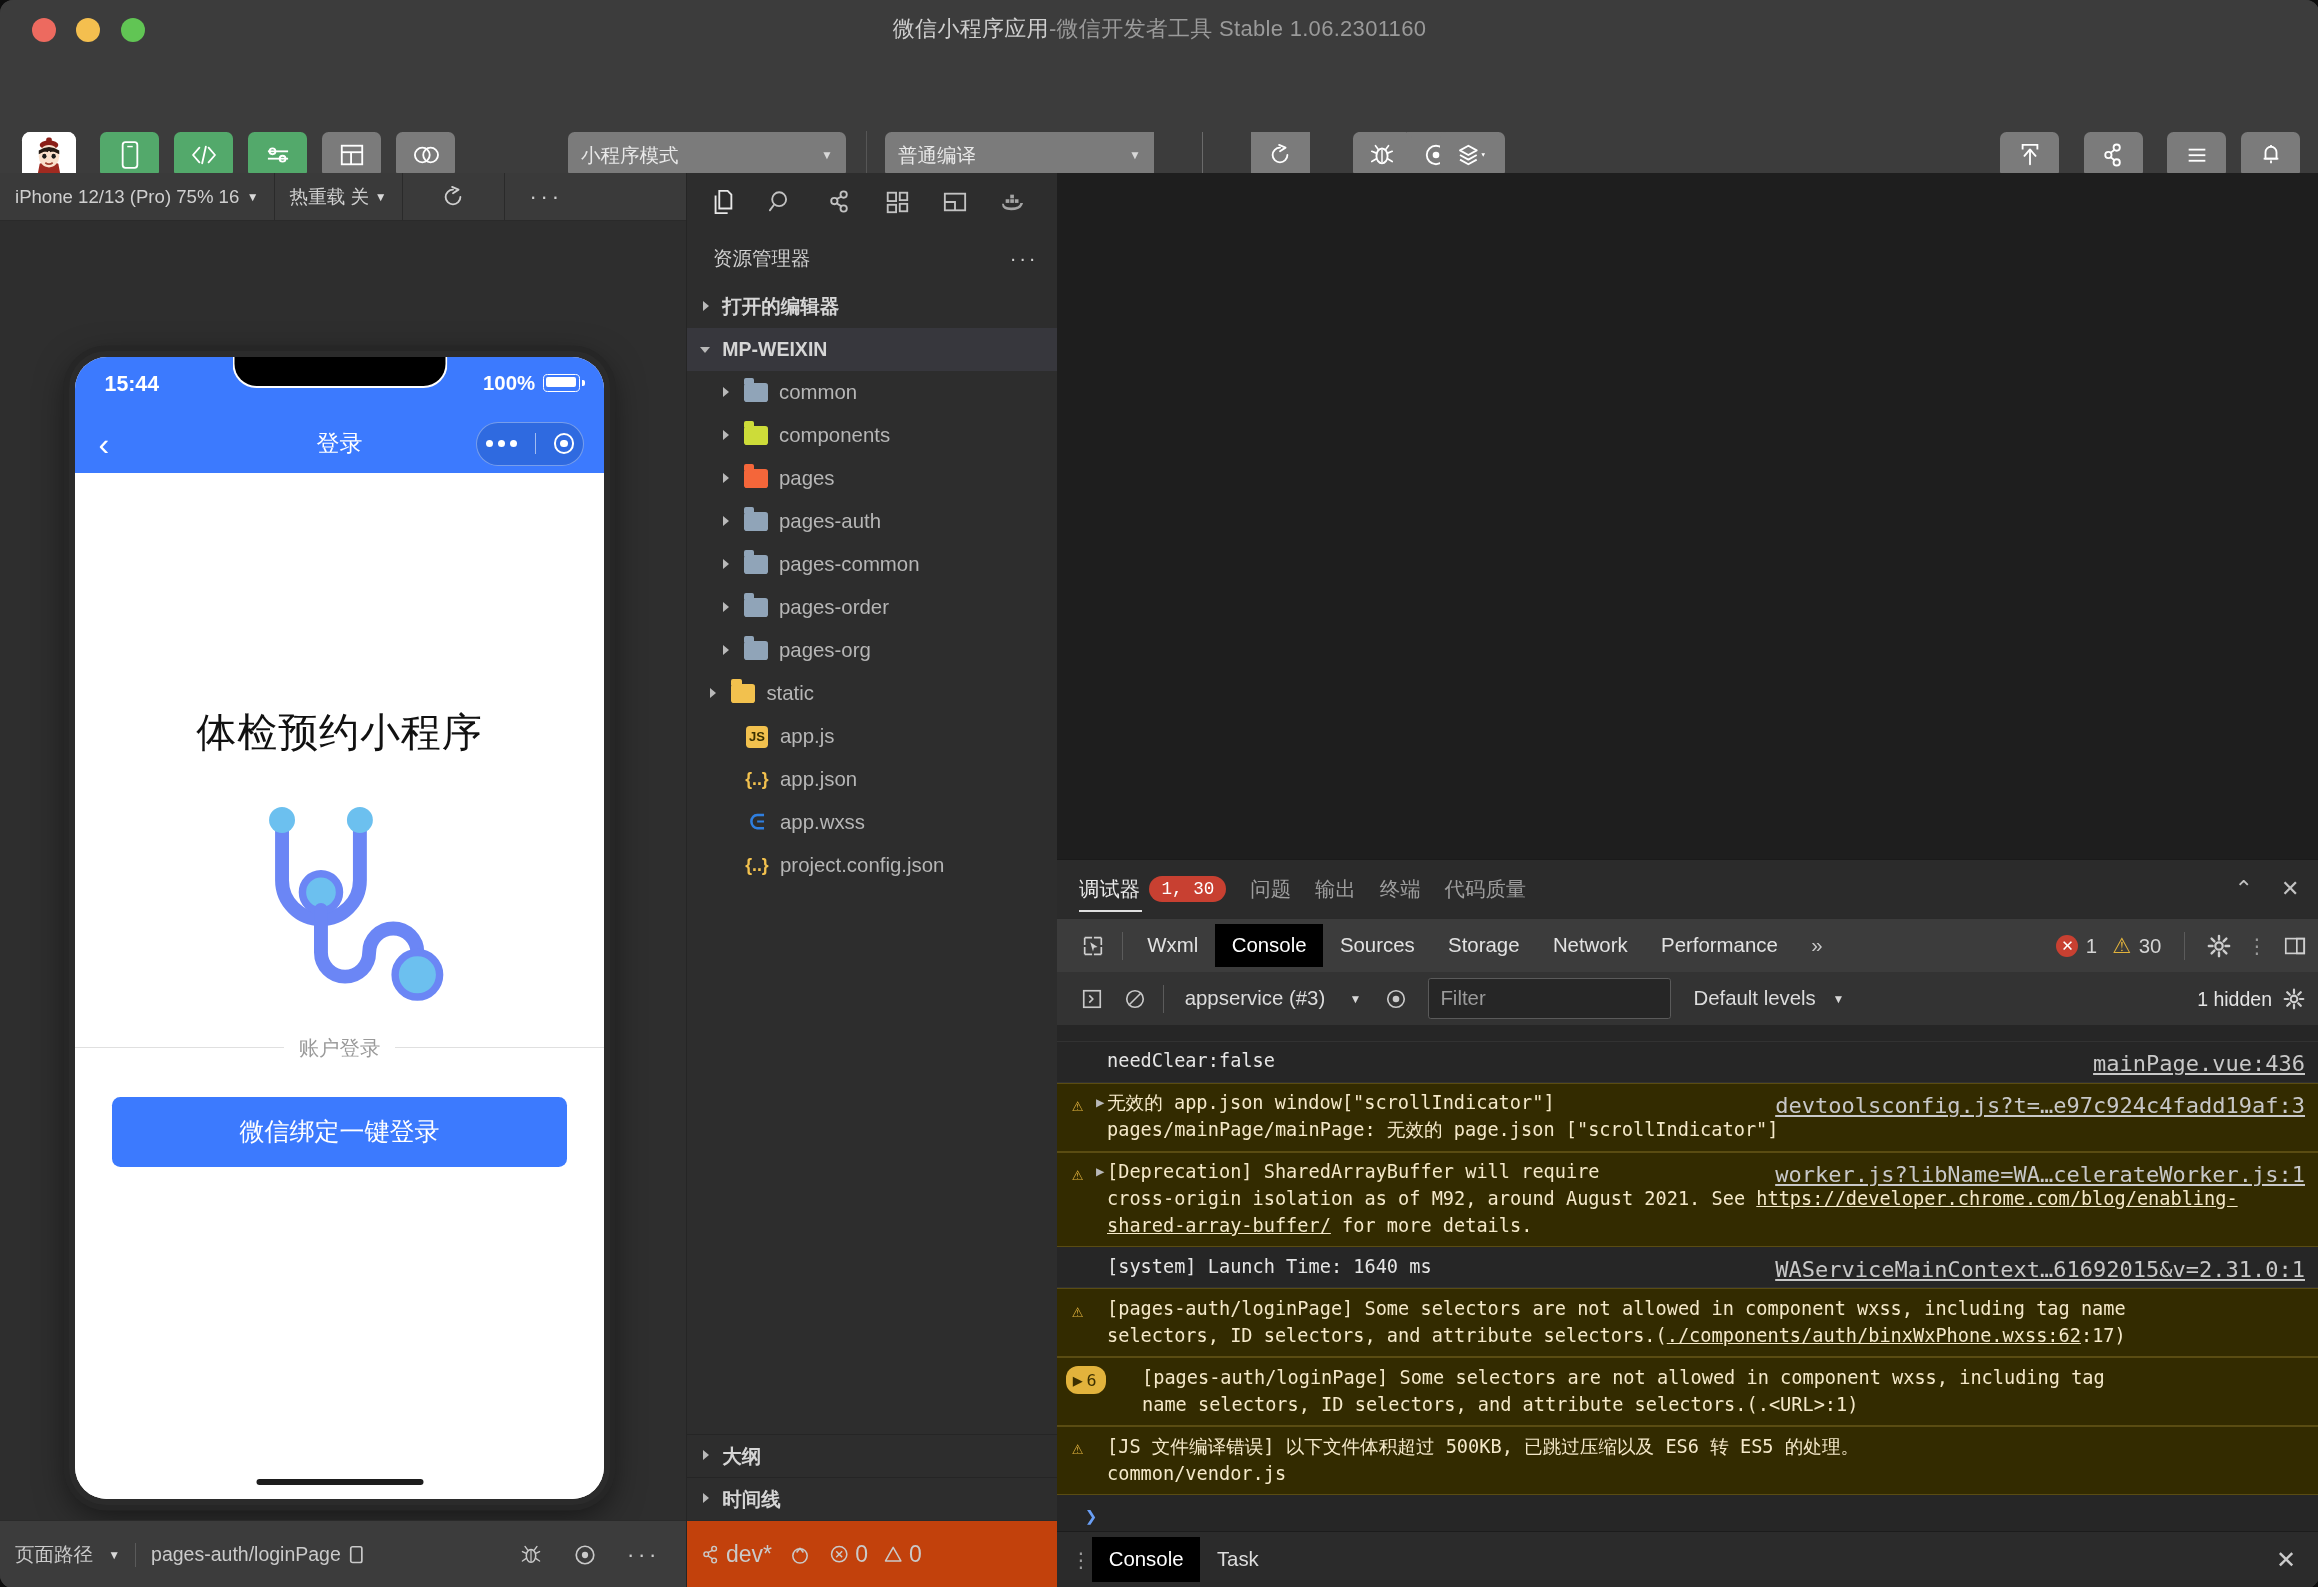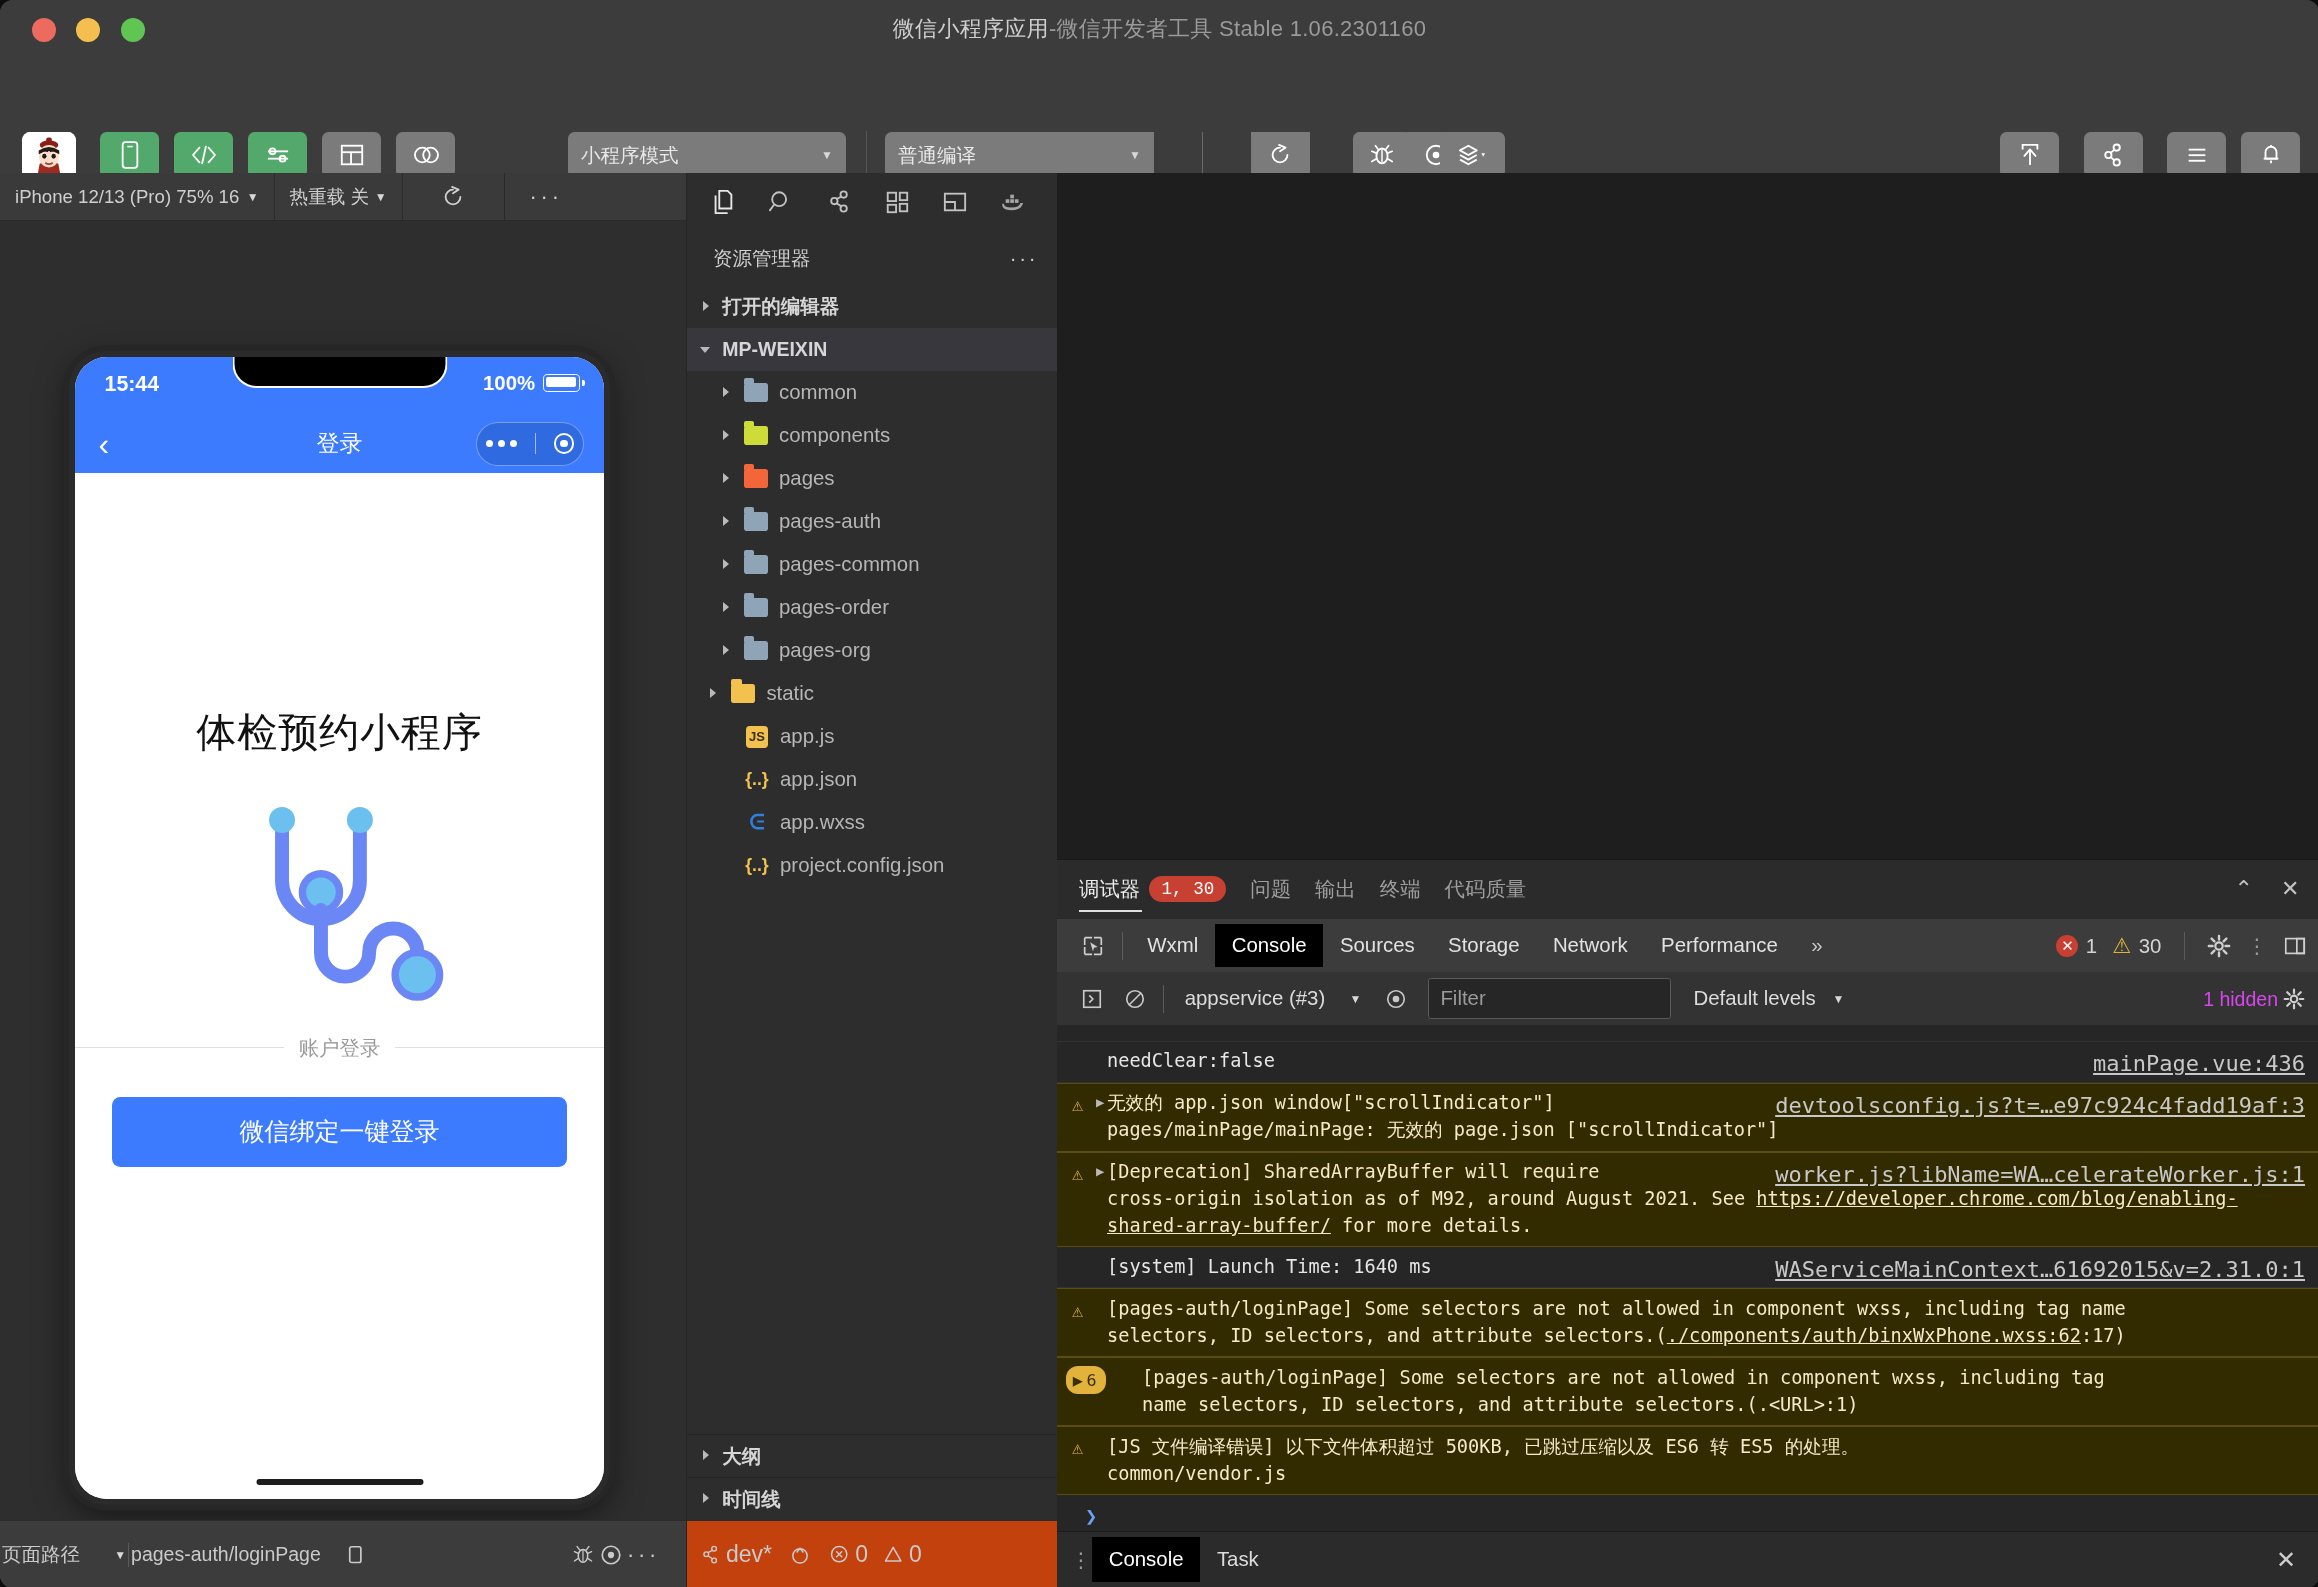--- a/index.html
+++ b/index.html
@@ -105,21 +105,21 @@
   .login-btn{ margin-top:35px; width:455px; height:70px; border-radius:8.3px;
     background:#3c7afe; color:#fff; font-size:25px; display:flex;
     align-items:center; justify-content:center; }
   .home-ind{ position:absolute; bottom:15px; left:50%; transform:translateX(-50%);
     width:167px; height:6.5px; border-radius:3.7px; background:#1d1d1d; }
 
   
   .left-status{ position:absolute; left:0; top:1520px; width:686px; height:68px;
     background:#3c3c3c; display:flex; align-items:center; color:#cacaca;
     font-size:19.5px; border-top:0.9px solid #2a2a2a; }
-  .ls-cell{ display:flex; align-items:center; gap:25px; padding:0 2px; }
+  .ls-cell{ display:flex; align-items:center; gap:6px; padding:0 15px; }
   .ls-sep{ width:0.9px; height:24px; background:#5a5a5a; }
 
   
   .explorer{ position:absolute; left:686px; top:173px; width:371px; height:1415px;
     background:#2d2d2d; border-left:0.9px solid #252525; }
   .act-bar{ height:58px; display:flex; align-items:center; gap:0;
     padding:0 7.4px; }
   .act-icon{ width:58px; height:58px; display:flex; align-items:center;
     justify-content:center; }
   .exp-head{ height:54px; display:flex; align-items:center;
@@ -199,21 +199,21 @@
     justify-content:center; color:#c9c9c9; }
   .ctx-sel{ display:flex; align-items:center; gap:15px; color:#dcdcdc;
     font-size:20.4px; padding:0 13px; }
   .filter-box{ width:243px; height:41px; background:#262626;
     border:0.9px solid #5a5a5a; border-radius:2.8px; color:#9a9a9a;
     font-size:20.4px; padding:0 11px; display:flex; align-items:center;
     margin-left:11px; }
   .levels{ color:#dcdcdc; font-size:20.4px; margin-left:22px; display:flex;
     align-items:center; gap:7.4px; }
   .cons-bar-right{ position:absolute; right:13px; top:0; height:54px;
-    display:flex; align-items:center; gap:5px; color:#d946ef; font-size:19.5px; }
+    display:flex; align-items:center; gap:11px; color:#e5e5e5; font-size:19.5px; }
 
   .cons-body{ position:absolute; left:0; top:165px; right:0; bottom:56px;
     background:#262626; overflow:hidden;
     font-family:"DejaVu Sans Mono","Liberation Mono",monospace; font-size:18.6px; }
   .log{ position:relative; padding:6.5px 13px 6.5px 50px; line-height:1.45;
     color:#e6e6e6; border-bottom:0.9px solid #323232; }
   .log.warn{ background:#332b00; border-top:0.9px solid #5a4c12;
     border-bottom:0.9px solid #5a4c12; color:#f5e9c9; }
   .log.clipped{ height:16.7px; padding-top:0; padding-bottom:0; overflow:hidden;
     color:#9a9a9a; }

